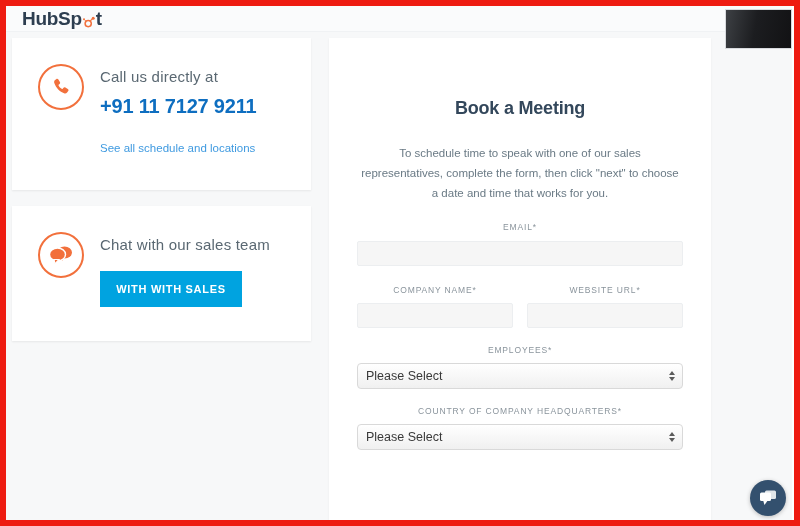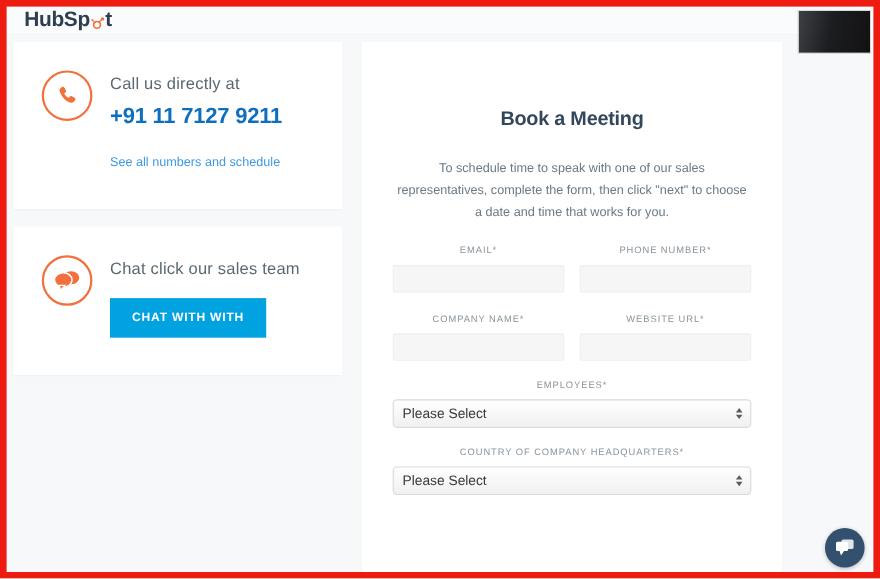--- a/index.html
+++ b/index.html
@@ -298,54 +298,50 @@
 
       <div class="info-card" id="card-call">
         <span class="icon-circle">
           <svg width="24" height="24" viewBox="0 0 24 24">
             <path d="M7.2 4.2c.8-.6 1.7-.4 2.2.4l1.5 2.4c.4.7.3 1.4-.3 1.9l-1 .8c-.2.2-.2.4-.1.6.7 1.6 2 2.9 3.6 3.6.2.1.5 0 .6-.2l.8-1c.5-.6 1.2-.7 1.9-.3l2.4 1.5c.8.5 1 1.4.4 2.2l-1.1 1.4c-.7.9-1.9 1.2-3 .8C10.9 17 7 13.1 5.3 8.1c-.4-1.1-.1-2.3.8-3l1.1-.9z" fill="#f2703c"></path>
           </svg>
         </span>
         <div class="card-text">
           <p class="call-heading">Call us directly at</p>
           <p class="phone-number">+91 11 7127 9211</p>
-          <a class="see-all-link">See all numbers and schedule</a>
+          <a class="see-all-link">See all schedule and locations</a>
         </div>
       </div>
 
       <div class="info-card" id="card-chat">
         <span class="icon-circle">
           <svg width="26" height="22" viewBox="0 0 26 22">
             <ellipse cx="16.5" cy="8.5" rx="7.5" ry="6" fill="#f2703c"></ellipse>
             <polygon points="13,13 17,13 14,17" fill="#f2703c"></polygon>
             <ellipse cx="9.5" cy="10.5" rx="8" ry="6.5" fill="#f2703c" stroke="#ffffff" stroke-width="1.4"></ellipse>
             <polygon points="6,15.5 11,15.5 7,20" fill="#f2703c" stroke="#ffffff" stroke-width="1.2"></polygon>
           </svg>
         </span>
         <div class="card-text">
-          <p class="chat-heading">Chat click our sales team</p>
-        </div>
-        <button id="chat-with-sales-button">CHAT WITH WITH</button>
+          <p class="chat-heading">Chat with our sales team</p>
+        </div>
+        <button id="chat-with-sales-button">WITH WITH SALES</button>
       </div>
 
     </div>
 
     <div id="form-card">
 
       <h1 id="form-title">Book a Meeting</h1>
       <p id="form-subtitle">To schedule time to speak with one of our sales representatives, complete the form, then click "next" to choose a date and time that works for you.</p>
 
 
       <div class="field-row">
         <div class="field">
           <label class="field-label">EMAIL*</label>
-          <input class="text-input" type="text" value="" style="">
-        </div>
-        <div class="field">
-          <label class="field-label">PHONE NUMBER*</label>
           <input class="text-input" type="text" value="" style="">
         </div>
       </div>
 
       <div class="field-row">
         <div class="field">
           <label class="field-label">COMPANY NAME*</label>
           <input class="text-input" type="text" value="" style="">
         </div>
         <div class="field">

